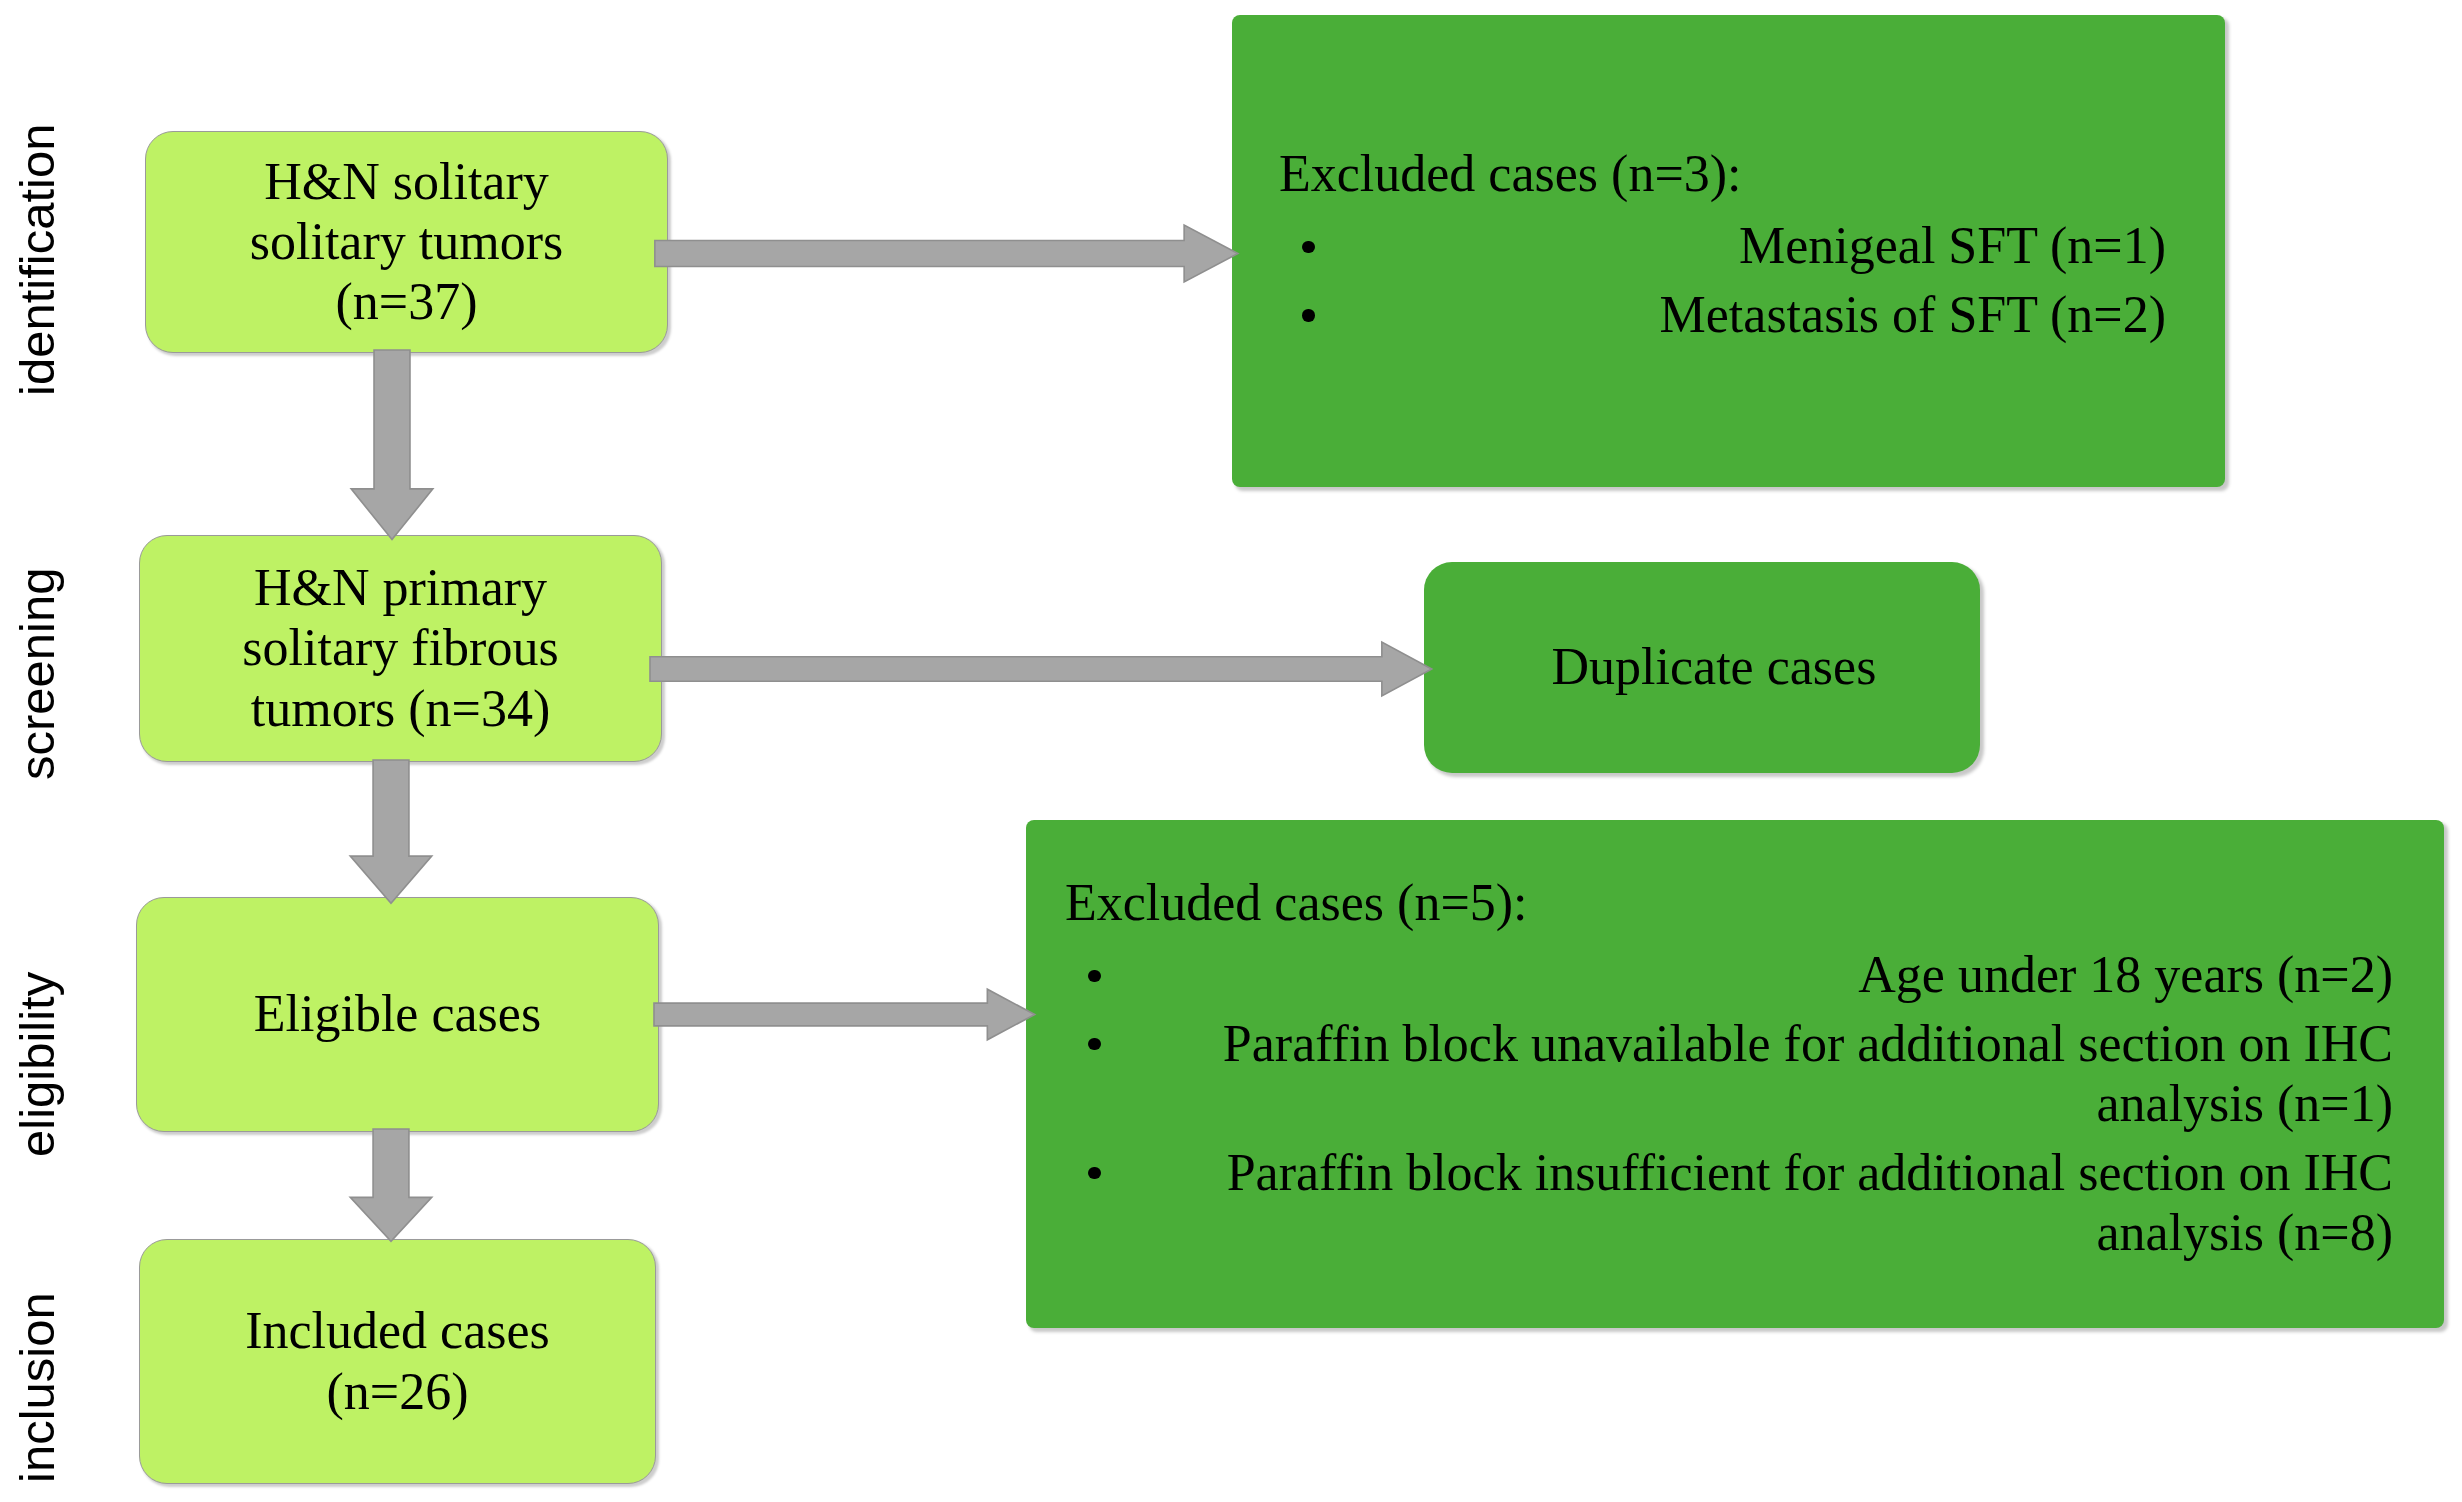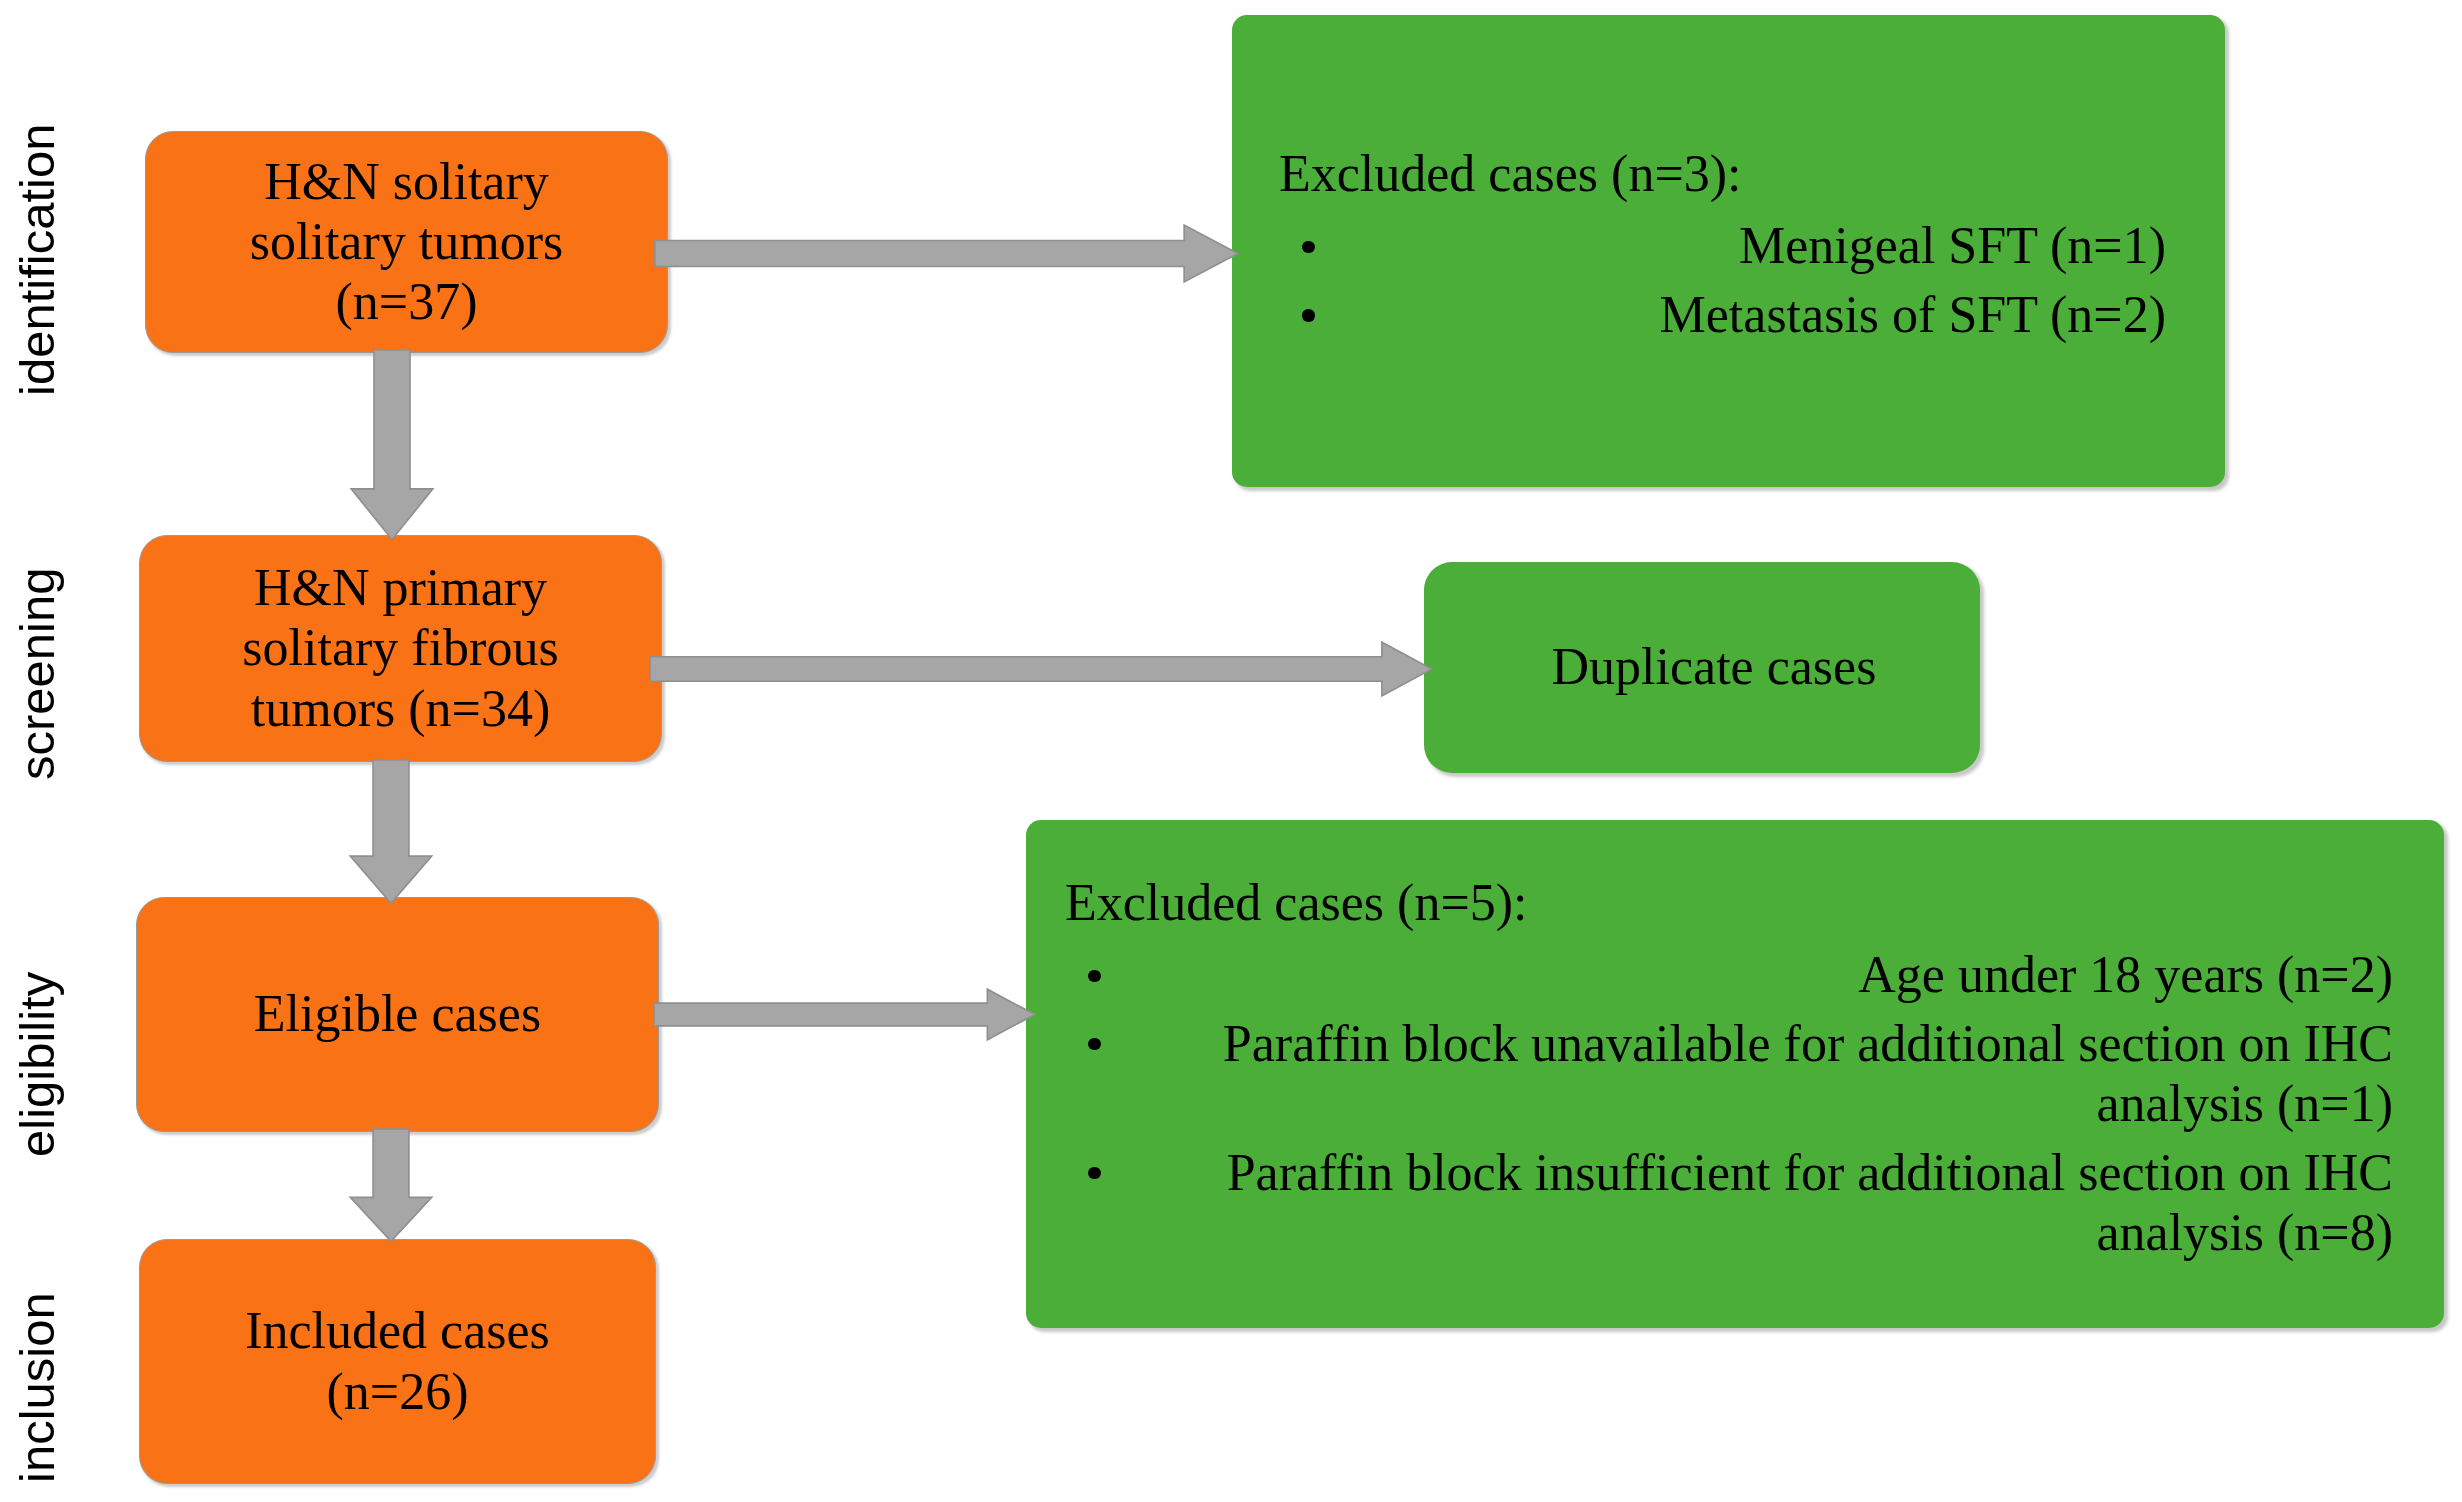--- a/index.html
+++ b/index.html
@@ -33,31 +33,31 @@
   
   .node {
     position: absolute;
     box-sizing: border-box;
     display: flex;
     align-items: center;
     color: #000000;
     line-height: 1.16;
   }
   .node.gray {
-    background: #f97316;
+    background: #bef264;
     border: 1.6px solid #9a9a9a;
     border-radius: 28px;
     justify-content: center;
     text-align: center;
     font-size: 52px;
     box-shadow: 2.5px 2.5px 2.5px rgba(0,0,0,0.20);
   }
   .node.green {
     background: #4aae38;
-    border-radius: 15px;
+    border-radius: 8px;
     justify-content: flex-start;
     text-align: left;
     font-size: 52px;
     box-shadow: 3.3px 3.3px 3.3px rgba(0,0,0,0.22);
   }
   .node .inner { width: 100%; }
 
   .node.green.centered {
     justify-content: center;
     text-align: center;

